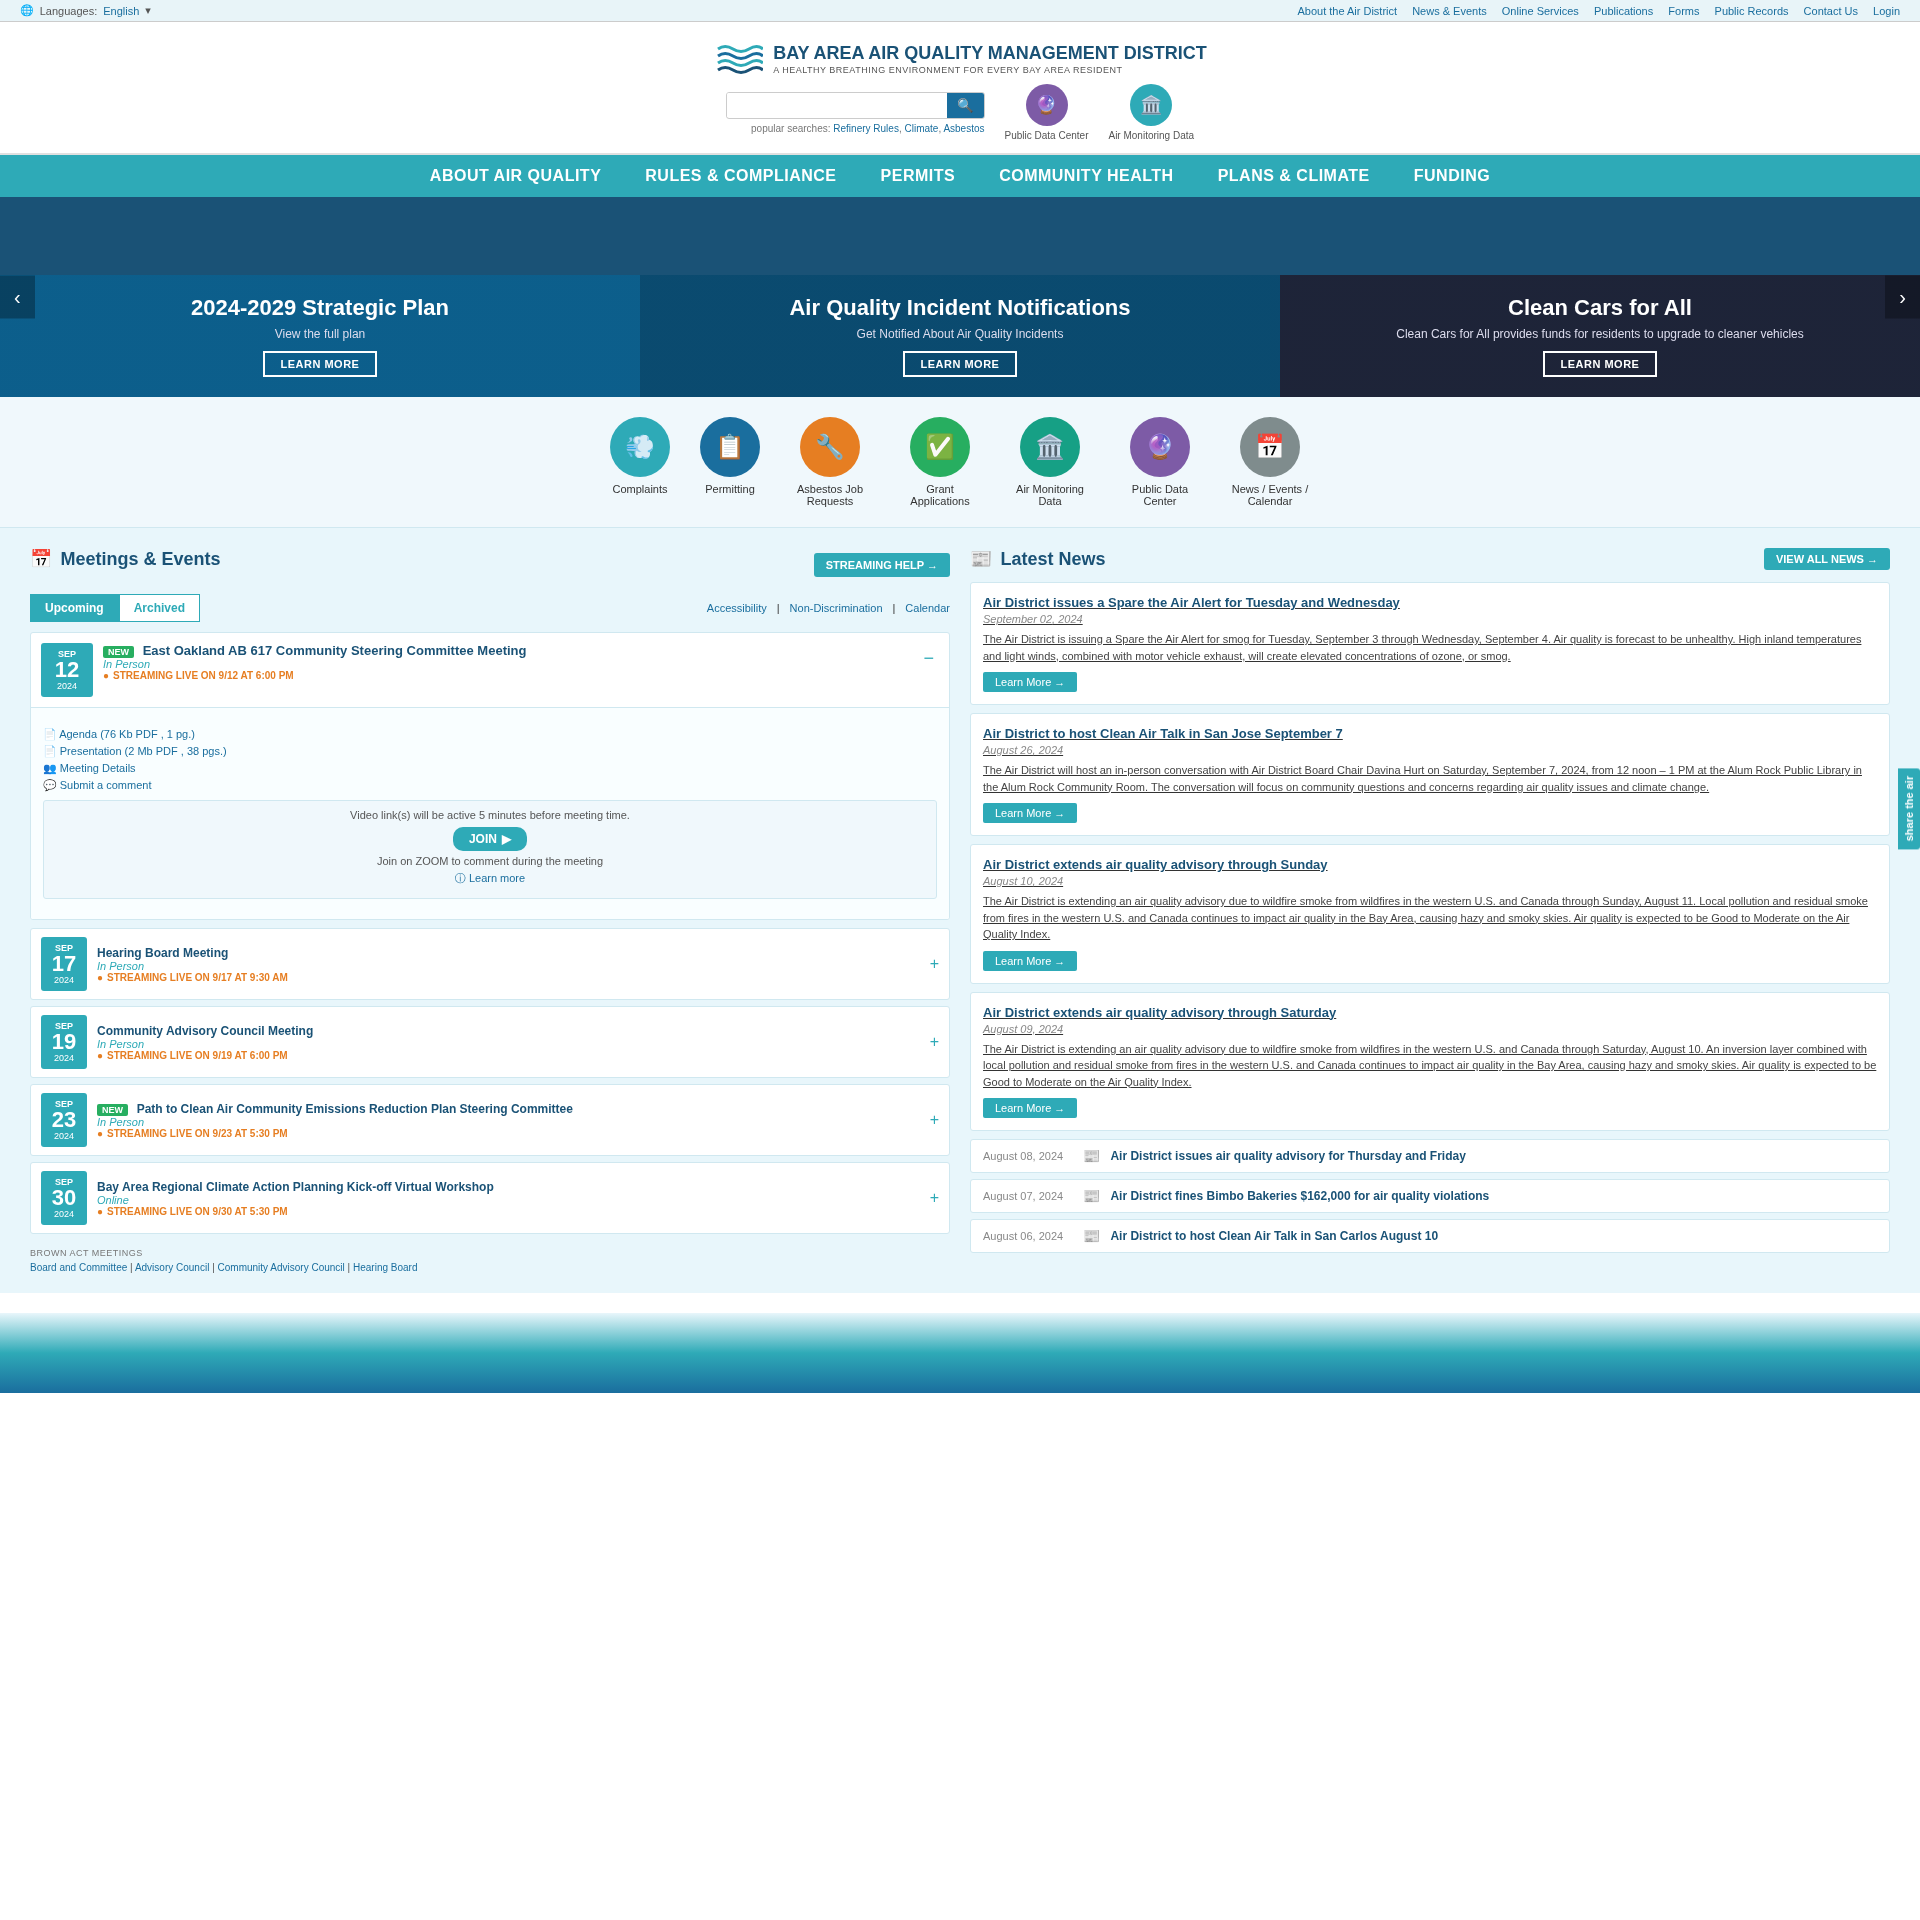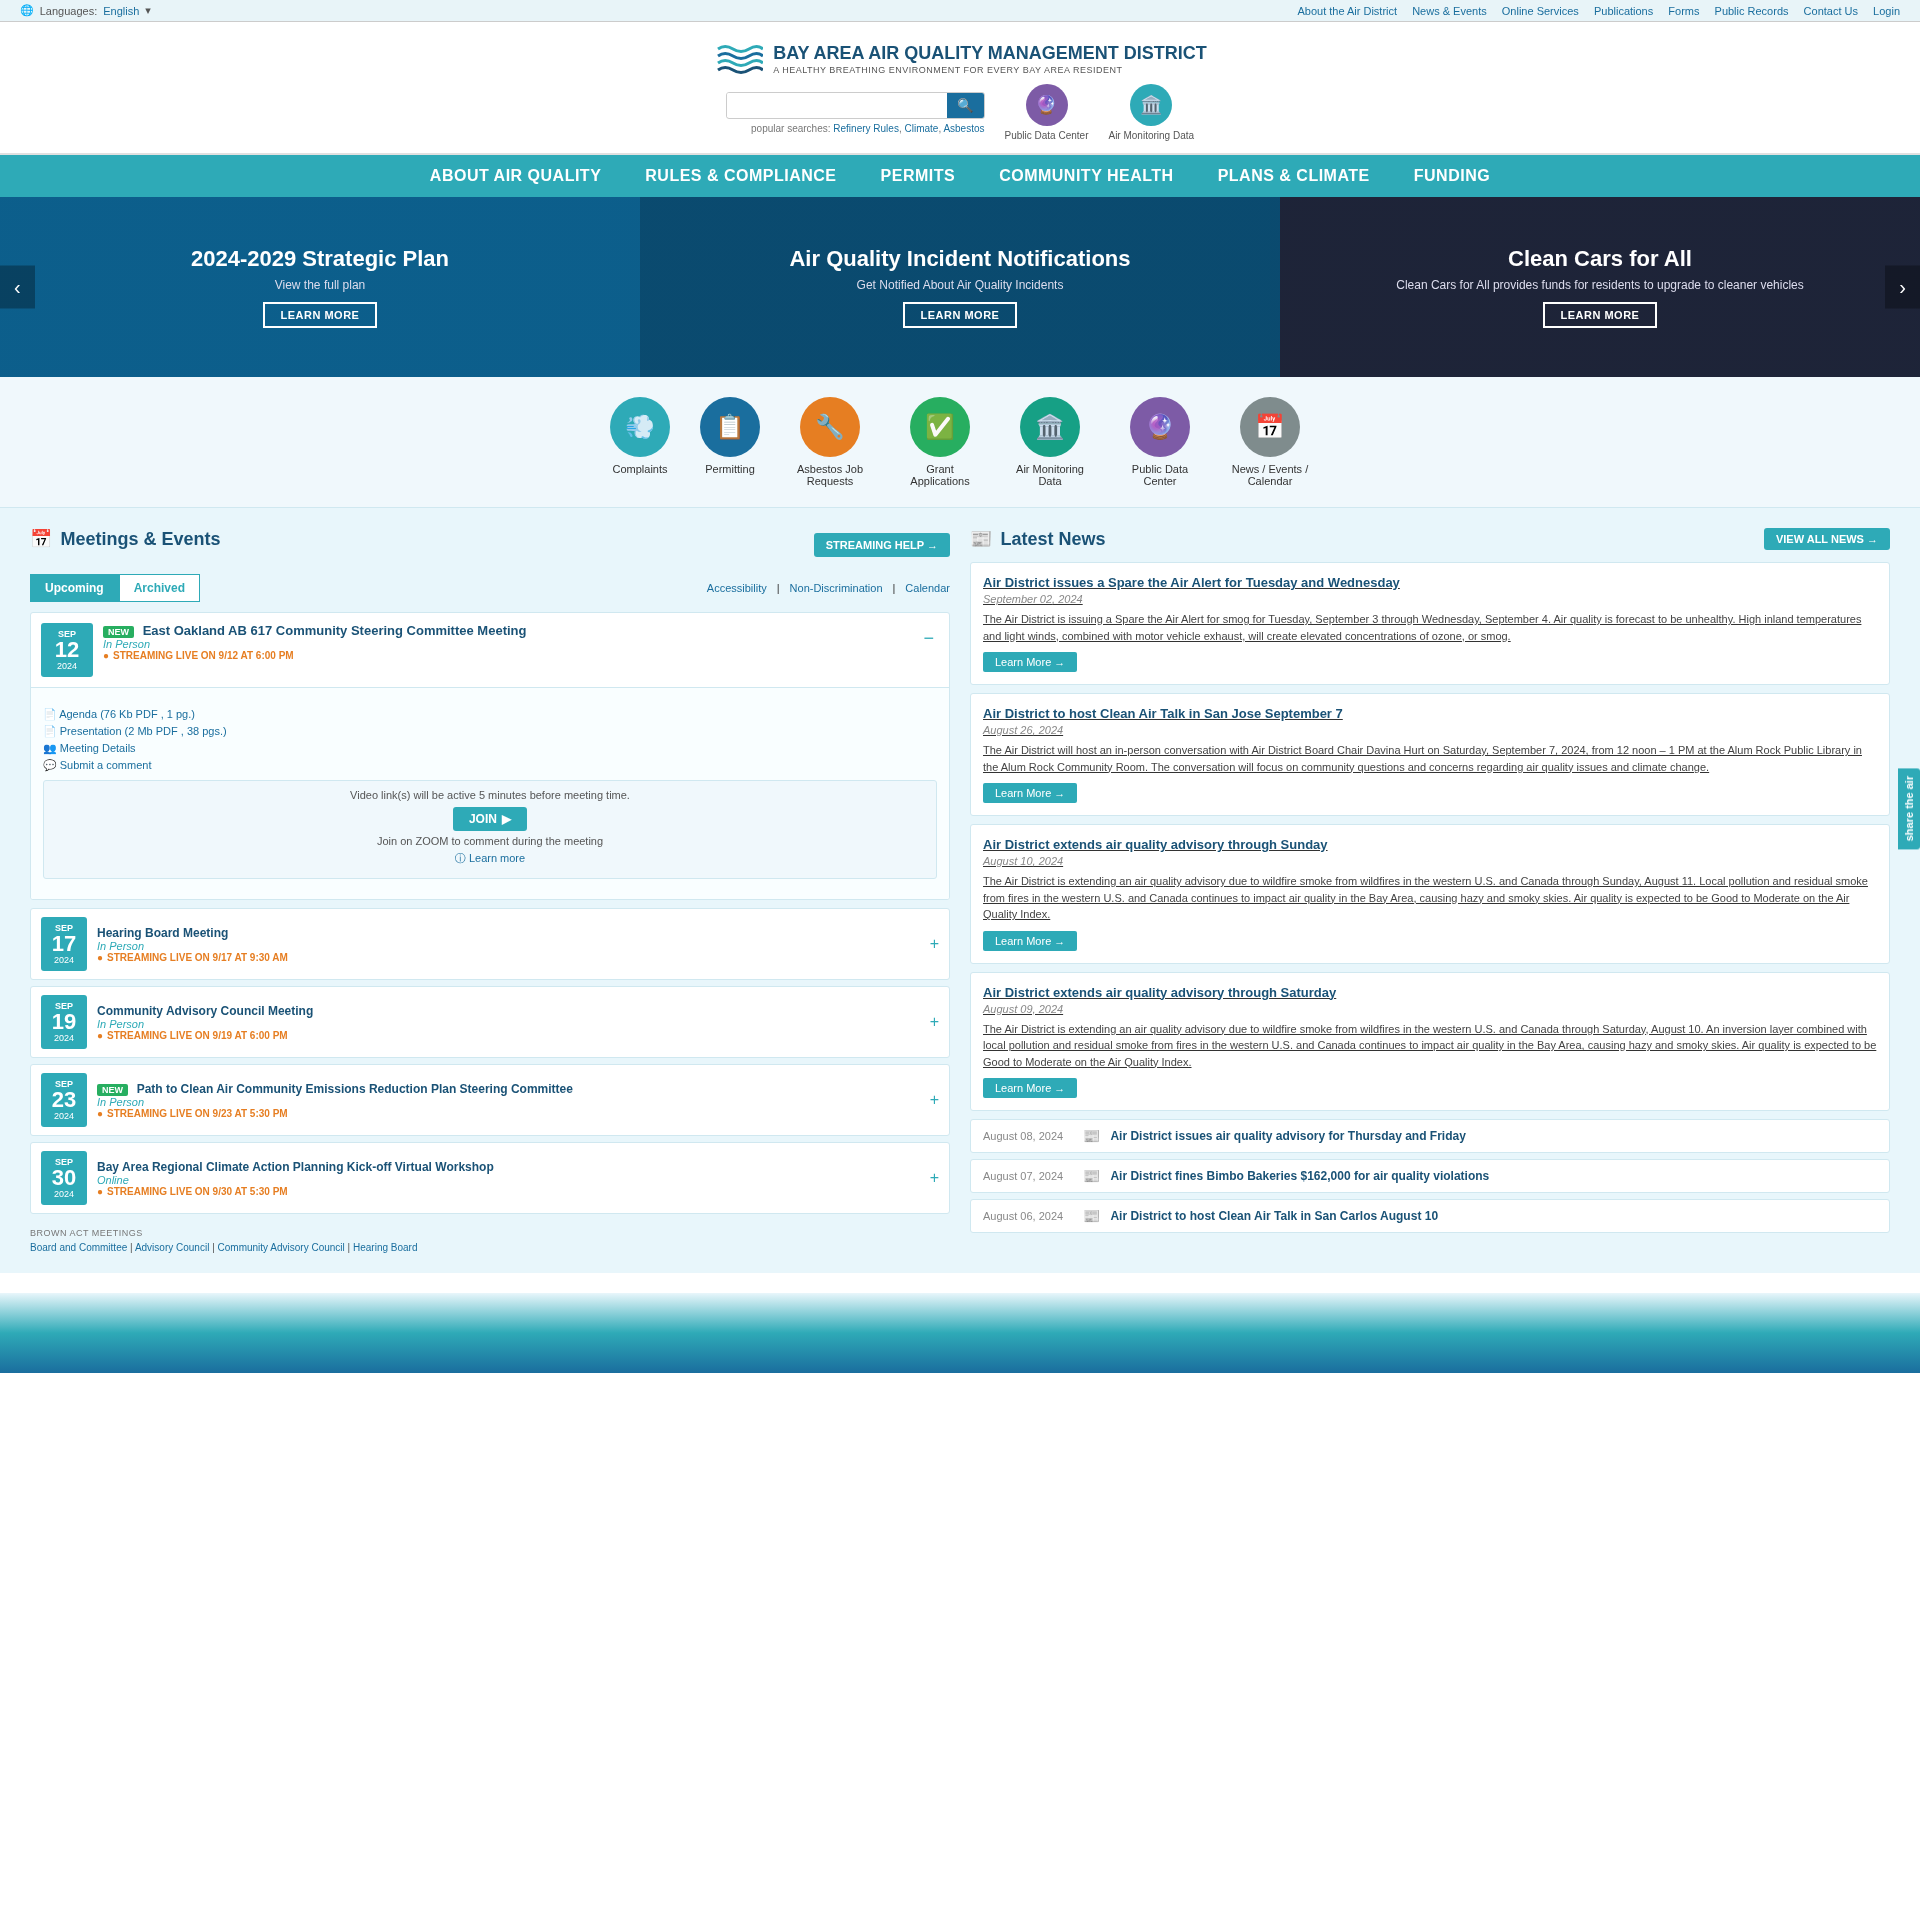--- a/index.html
+++ b/index.html
@@ -29,21 +29,21 @@
     .quick-link-icon { width: 42px; height: 42px; border-radius: 50%; display: flex; align-items: center; justify-content: center; font-size: 18px; }
     .quick-link-icon.purple { background: #7d5ba6; }
     .quick-link-icon.teal { background: #2eaab7; }
 
     
     .main-nav { background: #2eaab7; display: flex; justify-content: center; }
     .main-nav a { color: #fff; text-decoration: none; padding: 12px 22px; display: block; font-size: 16px; font-weight: bold; text-transform: uppercase; letter-spacing: 0.5px; }
 
     
     .hero { position: relative; width: 100%; background: #1a5276; overflow: hidden; }
-    .hero-slides { display: flex; width: 100%; height: 180px; }
+    .hero-slides { display: flex; width: 100%; height: 200px; align-items: flex-end; }
     .hero-slide { flex: 1; position: relative; display: flex; flex-direction: column; align-items: center; justify-content: center; text-align: center; padding: 20px; overflow: hidden; }
     .hero-slide.slide1 { background: linear-gradient(rgba(0,80,120,0.7), rgba(0,80,120,0.7)), #2980b9; }
     .hero-slide.slide2 { background: linear-gradient(rgba(0,60,100,0.6), rgba(0,60,100,0.6)), #1a6080; }
     .hero-slide.slide3 { background: linear-gradient(rgba(20,20,40,0.7), rgba(20,20,40,0.7)), #34495e; }
     .hero-slide h2 { color: #fff; font-size: 22px; font-weight: bold; margin-bottom: 6px; }
     .hero-slide p { color: #dde; font-size: 12px; margin-bottom: 10px; }
     .hero-btn { background: transparent; border: 2px solid #fff; color: #fff; padding: 5px 16px; font-size: 11px; font-weight: bold; cursor: pointer; text-transform: uppercase; letter-spacing: 0.5px; }
     .hero-arrow { position: absolute; top: 50%; transform: translateY(-50%); background: rgba(0,0,0,0.3); color: #fff; border: none; font-size: 20px; padding: 10px 14px; cursor: pointer; z-index: 10; }
     .hero-arrow.left { left: 0; }
     .hero-arrow.right { right: 0; }
@@ -83,21 +83,21 @@
     .event-info .badge-new { background: #27ae60; color: #fff; font-size: 9px; font-weight: bold; padding: 1px 5px; border-radius: 2px; margin-right: 5px; }
     .event-info .event-title { font-size: 13px; font-weight: bold; color: #1a5276; }
     .event-info .event-type { font-size: 11px; color: #2eaab7; font-style: italic; }
     .event-info .streaming { font-size: 10px; color: #e67e22; font-weight: bold; display: flex; align-items: center; gap: 4px; }
     .event-info .streaming::before { content: '●'; color: #e67e22; }
     .event-toggle { color: #2eaab7; cursor: pointer; font-size: 18px; padding: 5px; }
 
     .event-expanded { background: #f9feff; border-top: 1px solid #d0e8f0; padding: 20px 12px; font-size: 11px; }
     .event-expanded a { color: #1a6e9e; text-decoration: none; display: inline-flex; align-items: center; gap: 4px; margin-bottom: 4px; display: block; }
     .streaming-info { text-align: center; font-size: 11px; color: #555; padding: 8px; background: #f0f8fc; border: 1px solid #d0e8f0; border-radius: 3px; margin-top: 8px; }
-    .join-btn { display: inline-flex; align-items: center; gap: 5px; background: #2eaab7; color: #fff; border: none; padding: 5px 16px; border-radius: 3px; font-size: 12px; font-weight: bold; cursor: pointer; margin-top: 6px; }
+    .join-btn { display: inline-flex; align-items: center; gap: 5px; background: #2eaab7; color: #fff; border: none; padding: 5px 16px; border-radius: 10px; font-size: 12px; font-weight: bold; cursor: pointer; margin-top: 6px; }
     .zoom-text { font-size: 11px; color: #555; margin-top: 4px; }
     .learn-more-link { color: #1a6e9e; text-decoration: none; font-size: 11px; }
 
     .event-card-small { background: #fff; border: 1px solid #d0e8f0; margin-bottom: 6px; border-radius: 3px; padding: 8px 10px; display: flex; align-items: center; gap: 10px; }
     .event-card-small .event-date-box { min-width: 46px; }
     .event-card-small .event-info .event-title { font-size: 12px; }
     .expand-btn { color: #2eaab7; font-size: 16px; cursor: pointer; margin-left: auto; }
 
     .brown-act { margin-top: 14px; font-size: 10px; color: #555; }
     .brown-act .label { text-transform: uppercase; letter-spacing: 0.5px; color: #777; font-size: 9px; margin-bottom: 4px; }

